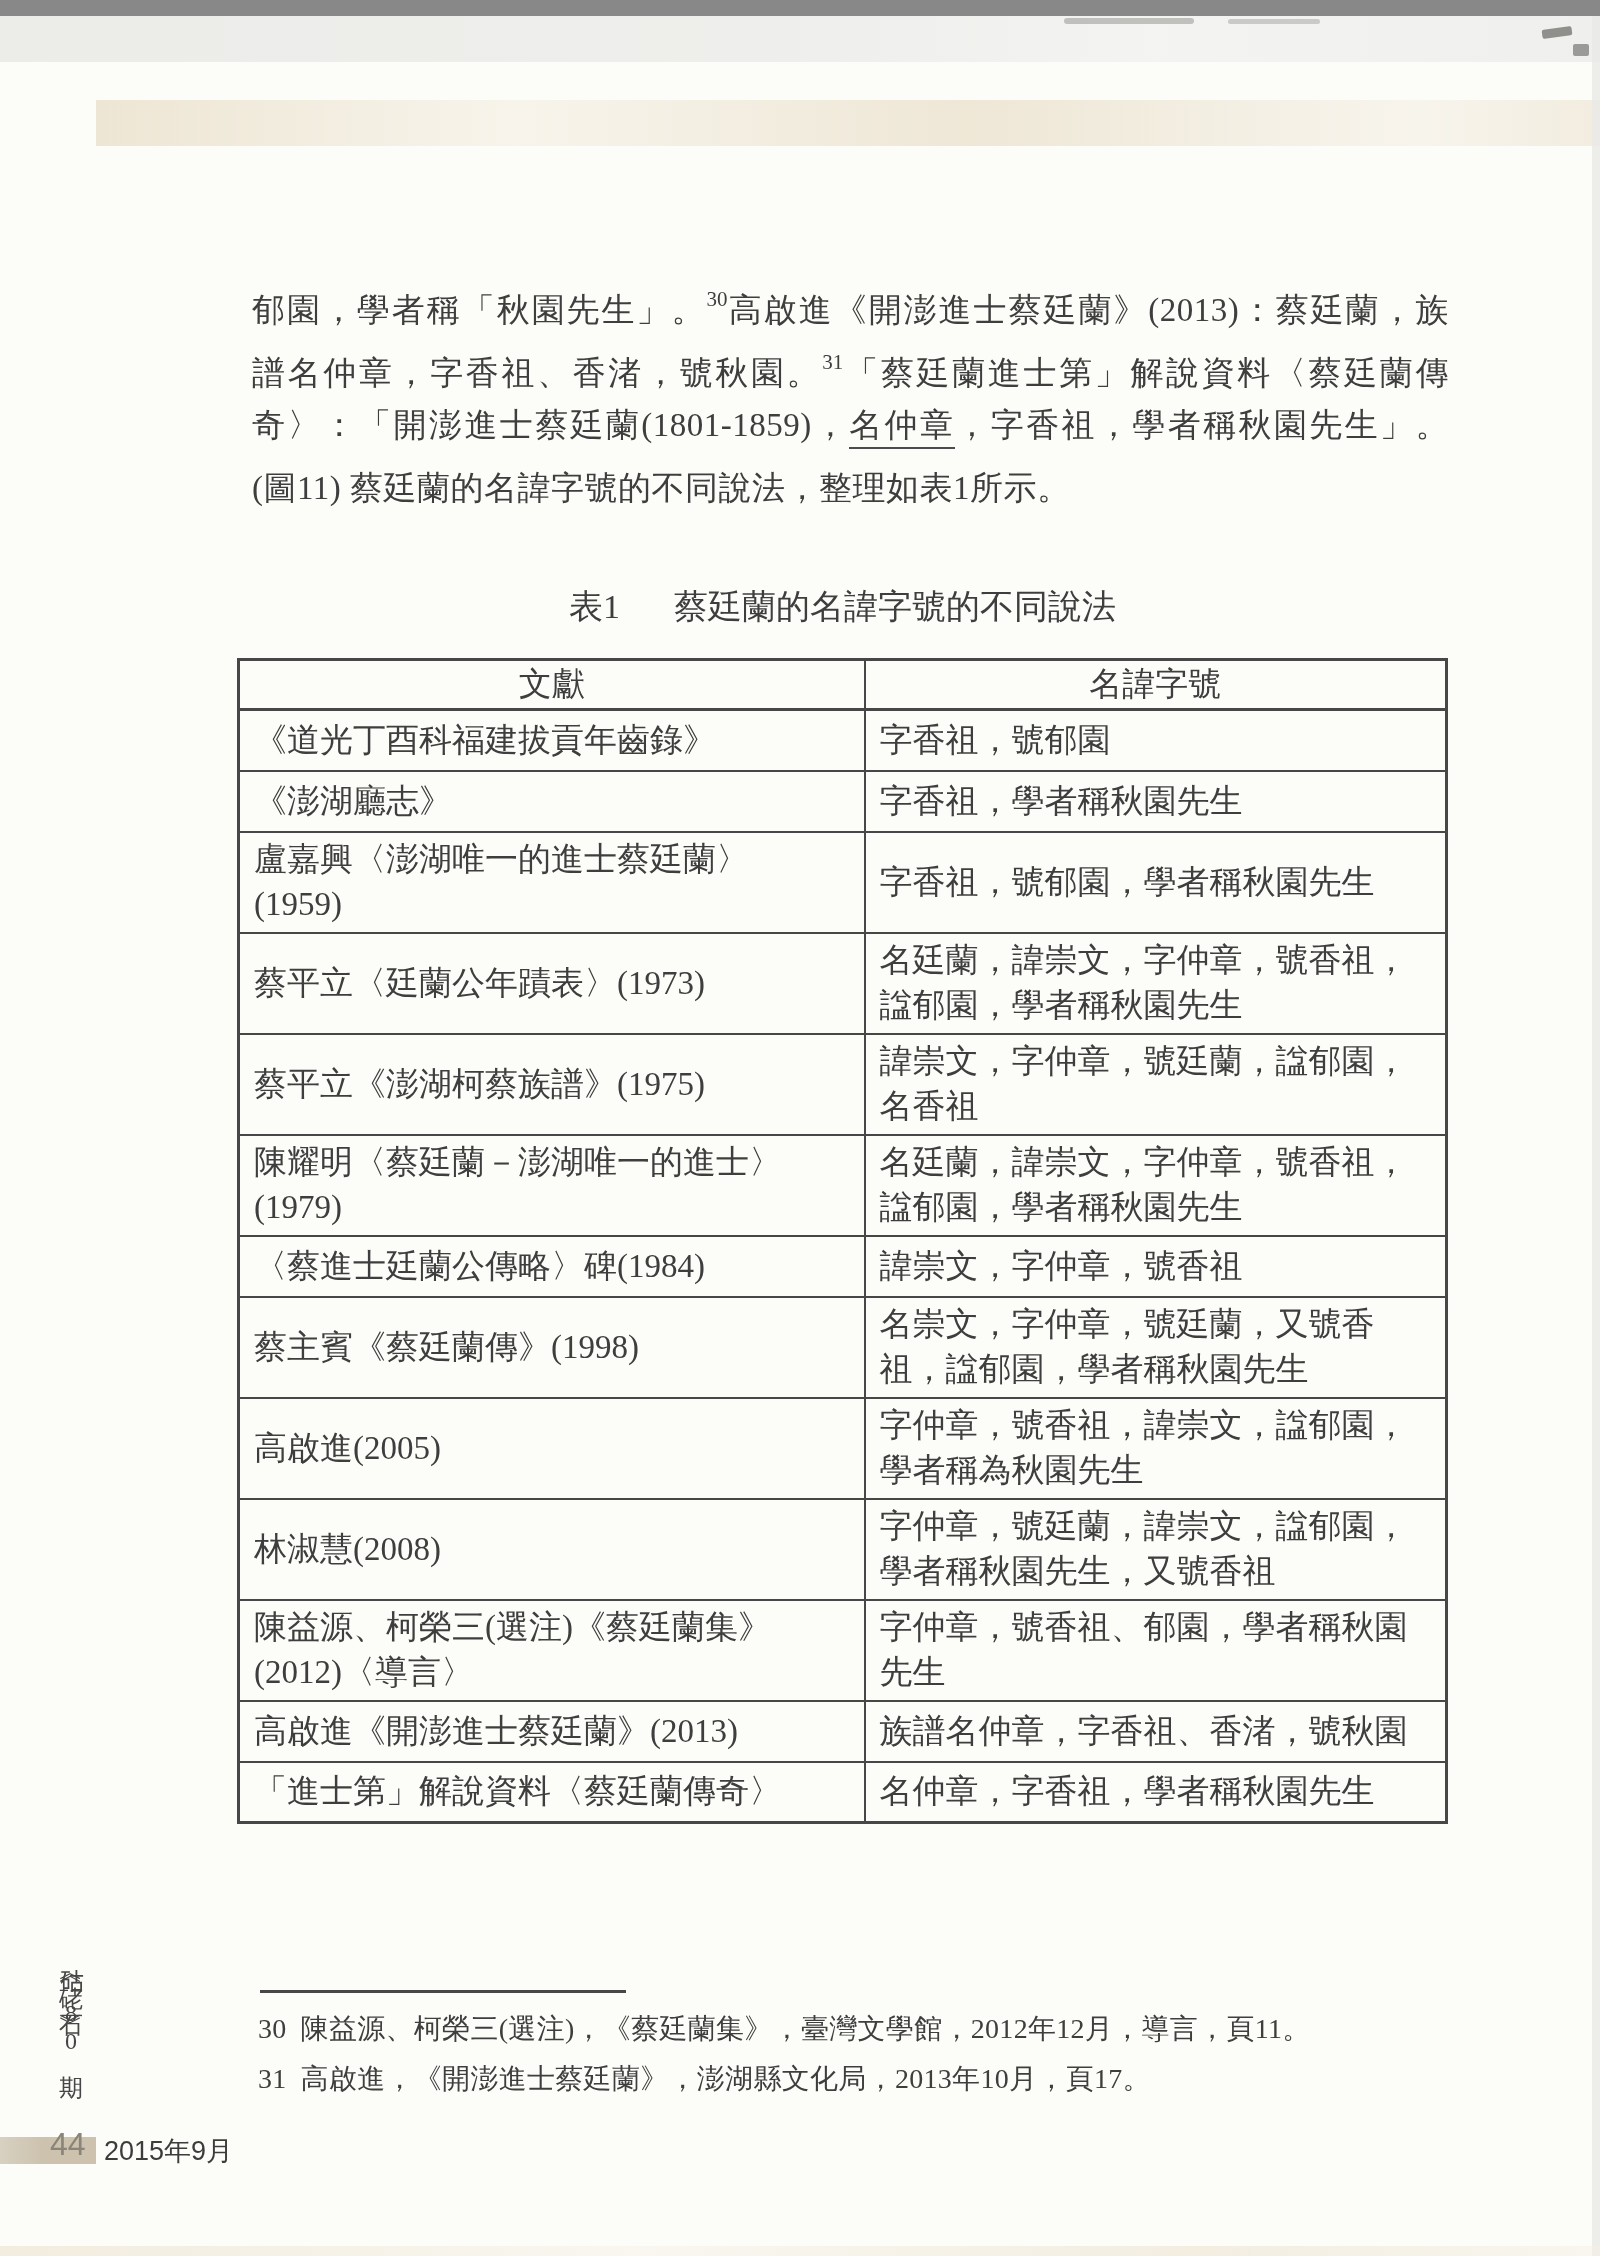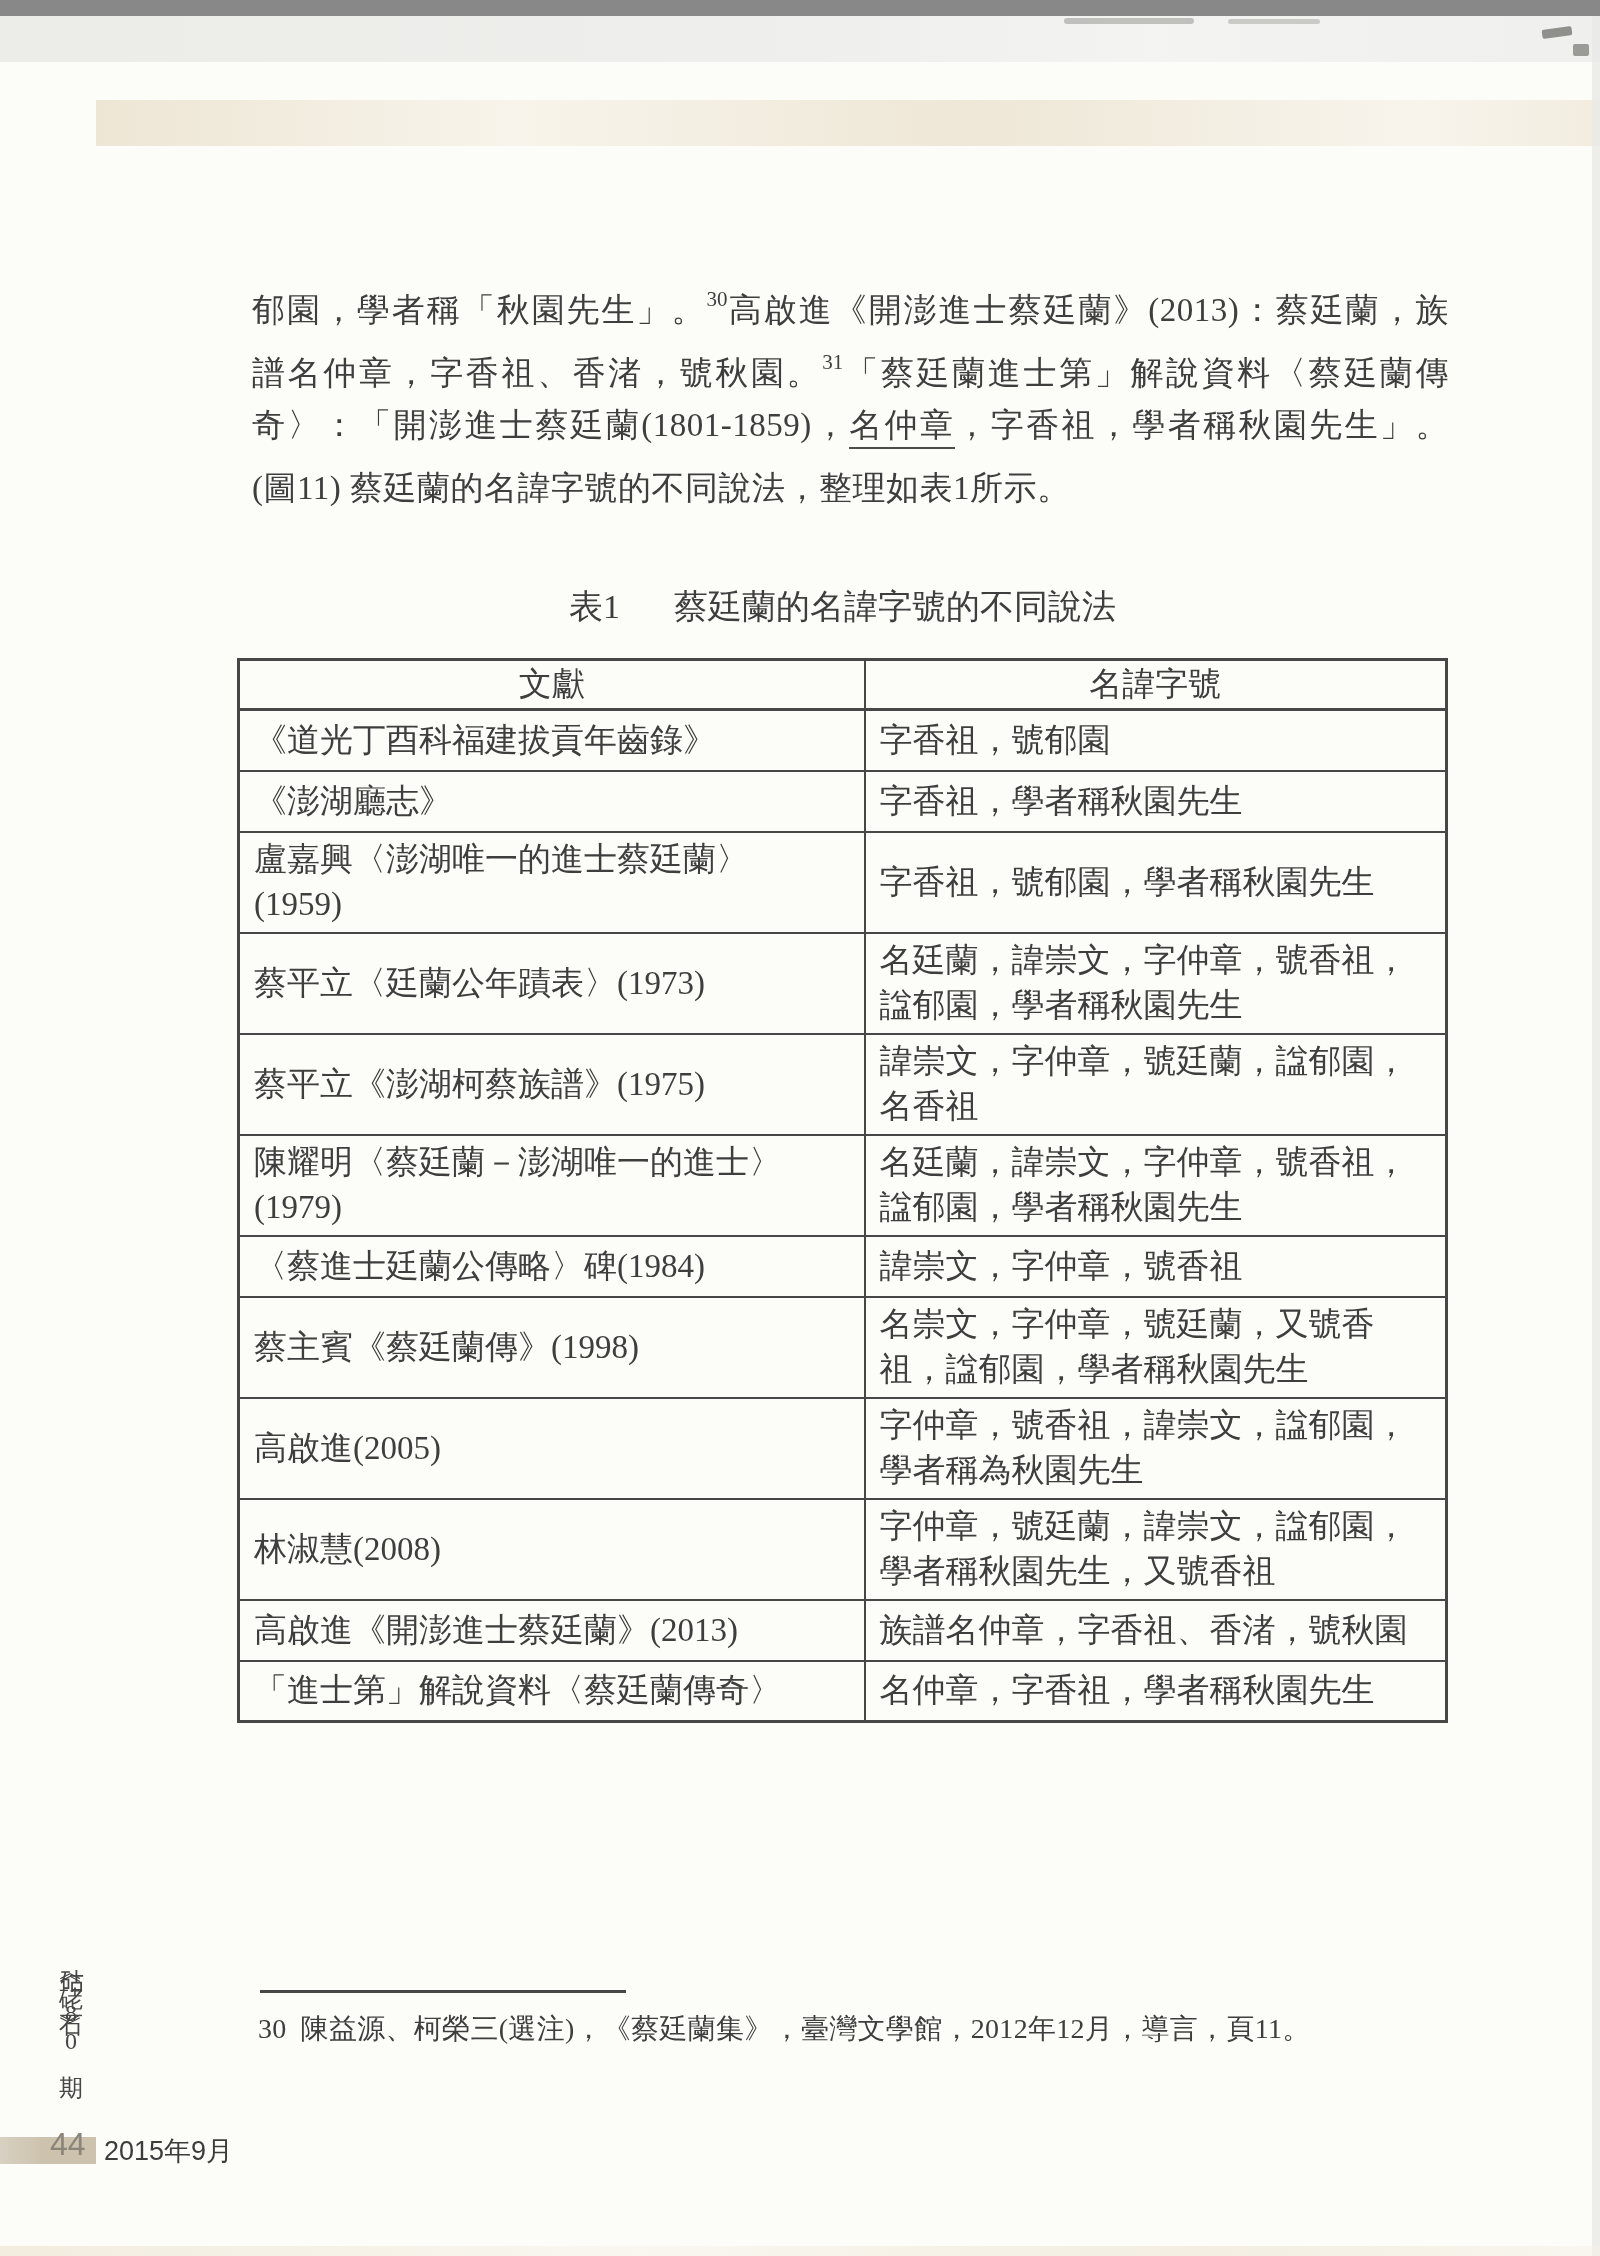--- a/index.html
+++ b/index.html
@@ -184,38 +184,46 @@
             <div>高啟進(2005)</div>
           </td>
           <td>字仲章，號香祖，諱崇文，諡郁園，學者稱為秋園先生</td>
         </tr>
         <tr class="double">
           <td>
             <div>林淑慧(2008)</div>
           </td>
           <td>字仲章，號廷蘭，諱崇文，諡郁園，學者稱秋園先生，又號香祖</td>
         </tr>
+        <tr class="double">
+          <td>
+            <div>陳益源、柯榮三(選注)《蔡廷蘭集》</div>
+            <div>(2012)〈導言〉</div>
+          </td>
+          <td>字仲章，號香祖、郁園，學者稱秋園先生</td>
+        </tr>
         <tr class="single">
           <td>
             <div>高啟進《開澎進士蔡廷蘭》(2013)</div>
           </td>
           <td>族譜名仲章，字香祖、香渚，號秋園</td>
         </tr>
         <tr class="single">
           <td>
             <div>「進士第」解說資料〈蔡廷蘭傳奇〉</div>
           </td>
           <td>名仲章，字香祖，學者稱秋園先生</td>
         </tr>
       </tbody>
   </table>
 
   <div class="footnote-divider"></div>
   <div class="footnotes">
       <div><span class="fn-num">30</span><span>陳益源、柯榮三(選注)，《蔡廷蘭集》，臺灣文學館，2012年12月，導言，頁11。</span></div>
+      <div><span class="fn-num">31</span><span>高啟進，《開澎進士蔡廷蘭》，澎湖縣文化局，2013年10月，頁17。</span></div>
     </div>
 
   <div class="journal-spine">
     <span>《硓𥑮石》</span><span class="upright">80</span><span>期</span>
   </div>
 
   <div class="page-number-bar"></div>
   <div class="page-number">44</div>
   <div class="issue-date">2015年9月</div>
 

